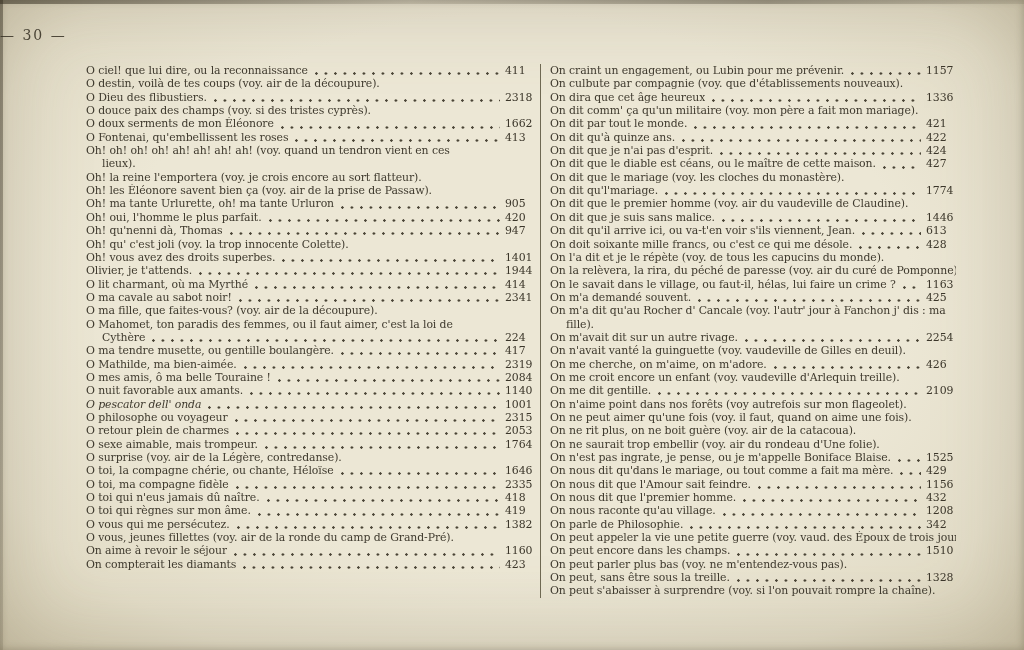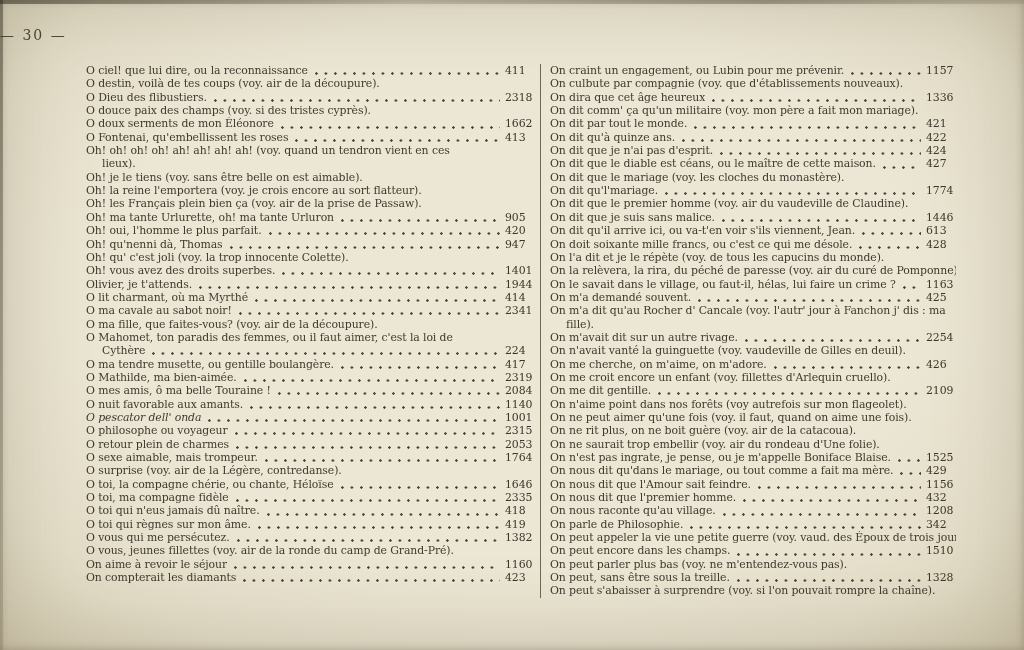--- a/index.html
+++ b/index.html
@@ -88,23 +88,22 @@
   <div class="columns">
     <div class="col col-left">
         <div class="line"><span class="t">O ciel! que lui dire, ou la reconnaissance</span><span class="leader"></span><span class="n">411</span></div>
         <div class="line"><span class="t">O destin, voilà de tes coups (voy. air de la découpure).</span></div>
         <div class="line"><span class="t">O Dieu des flibustiers.</span><span class="leader"></span><span class="n">2318</span></div>
         <div class="line"><span class="t">O douce paix des champs (voy. si des tristes cyprès).</span></div>
         <div class="line"><span class="t">O doux serments de mon Éléonore</span><span class="leader"></span><span class="n">1662</span></div>
         <div class="line"><span class="t">O Fontenai, qu'embellissent les roses</span><span class="leader"></span><span class="n">413</span></div>
         <div class="line"><span class="t">Oh! oh! oh! oh! ah! ah! ah! ah! (voy. quand un tendron vient en ces</span></div>
         <div class="line indent"><span class="t">lieux).</span></div>
-        <div class="line"><span class="t">Oh! je le tiens (voy. sans être belle on est aimable).</span></div>
         <div class="line"><span class="t">Oh! la reine l'emportera (voy. je crois encore au sort flatteur).</span></div>
-        <div class="line"><span class="t">Oh! les Français plein bien ça (voy. air de la prise de Passaw).</span></div>
+        <div class="line"><span class="t">Oh! les Éléonore savent bien ça (voy. air de la prise de Passaw).</span></div>
         <div class="line"><span class="t">Oh! ma tante Urlurette, oh! ma tante Urluron</span><span class="leader"></span><span class="n">905</span></div>
         <div class="line"><span class="t">Oh! oui, l'homme le plus parfait.</span><span class="leader"></span><span class="n">420</span></div>
         <div class="line"><span class="t">Oh! qu'nenni dà, Thomas</span><span class="leader"></span><span class="n">947</span></div>
         <div class="line"><span class="t">Oh! qu' c'est joli (voy. la trop innocente Colette).</span></div>
         <div class="line"><span class="t">Oh! vous avez des droits superbes.</span><span class="leader"></span><span class="n">1401</span></div>
         <div class="line"><span class="t">Olivier, je t'attends.</span><span class="leader"></span><span class="n">1944</span></div>
         <div class="line"><span class="t">O lit charmant, où ma Myrthé</span><span class="leader"></span><span class="n">414</span></div>
         <div class="line"><span class="t">O ma cavale au sabot noir!</span><span class="leader"></span><span class="n">2341</span></div>
         <div class="line"><span class="t">O ma fille, que faites-vous? (voy. air de la découpure).</span></div>
         <div class="line"><span class="t">O Mahomet, ton paradis des femmes, ou il faut aimer, c'est la loi de</span></div>
@@ -144,21 +143,21 @@
         <div class="line"><span class="t">On doit soixante mille francs, ou c'est ce qui me désole.</span><span class="leader"></span><span class="n">428</span></div>
         <div class="line"><span class="t">On l'a dit et je le répète (voy. de tous les capucins du monde).</span></div>
         <div class="line"><span class="t">On la relèvera, la rira, du péché de paresse (voy. air du curé de Pomponne).</span></div>
         <div class="line"><span class="t">On le savait dans le village, ou faut-il, hélas, lui faire un crime ?</span><span class="leader"></span><span class="n">1163</span></div>
         <div class="line"><span class="t">On m'a demandé souvent.</span><span class="leader"></span><span class="n">425</span></div>
         <div class="line"><span class="t">On m'a dit qu'au Rocher d' Cancale (voy. l'autr' jour à Fanchon j' dis : ma</span></div>
         <div class="line indent"><span class="t">fille).</span></div>
         <div class="line"><span class="t">On m'avait dit sur un autre rivage.</span><span class="leader"></span><span class="n">2254</span></div>
         <div class="line"><span class="t">On n'avait vanté la guinguette (voy. vaudeville de Gilles en deuil).</span></div>
         <div class="line"><span class="t">On me cherche, on m'aime, on m'adore.</span><span class="leader"></span><span class="n">426</span></div>
-        <div class="line"><span class="t">On me croit encore un enfant (voy. fillettes d'Arlequin cruello).</span></div>
+        <div class="line"><span class="t">On me croit encore un enfant (voy. vaudeville d'Arlequin treille).</span></div>
         <div class="line"><span class="t">On me dit gentille.</span><span class="leader"></span><span class="n">2109</span></div>
         <div class="line"><span class="t">On n'aime point dans nos forêts (voy autrefois sur mon flageolet).</span></div>
         <div class="line"><span class="t">On ne peut aimer qu'une fois (voy. il faut, quand on aime une fois).</span></div>
         <div class="line"><span class="t">On ne rit plus, on ne boit guère (voy. air de la catacoua).</span></div>
         <div class="line"><span class="t">On ne saurait trop embellir (voy. air du rondeau d'Une folie).</span></div>
         <div class="line"><span class="t">On n'est pas ingrate, je pense, ou je m'appelle Boniface Blaise.</span><span class="leader"></span><span class="n">1525</span></div>
         <div class="line"><span class="t">On nous dit qu'dans le mariage, ou tout comme a fait ma mère.</span><span class="leader"></span><span class="n">429</span></div>
         <div class="line"><span class="t">On nous dit que l'Amour sait feindre.</span><span class="leader"></span><span class="n">1156</span></div>
         <div class="line"><span class="t">On nous dit que l'premier homme.</span><span class="leader"></span><span class="n">432</span></div>
         <div class="line"><span class="t">On nous raconte qu'au village.</span><span class="leader"></span><span class="n">1208</span></div>

